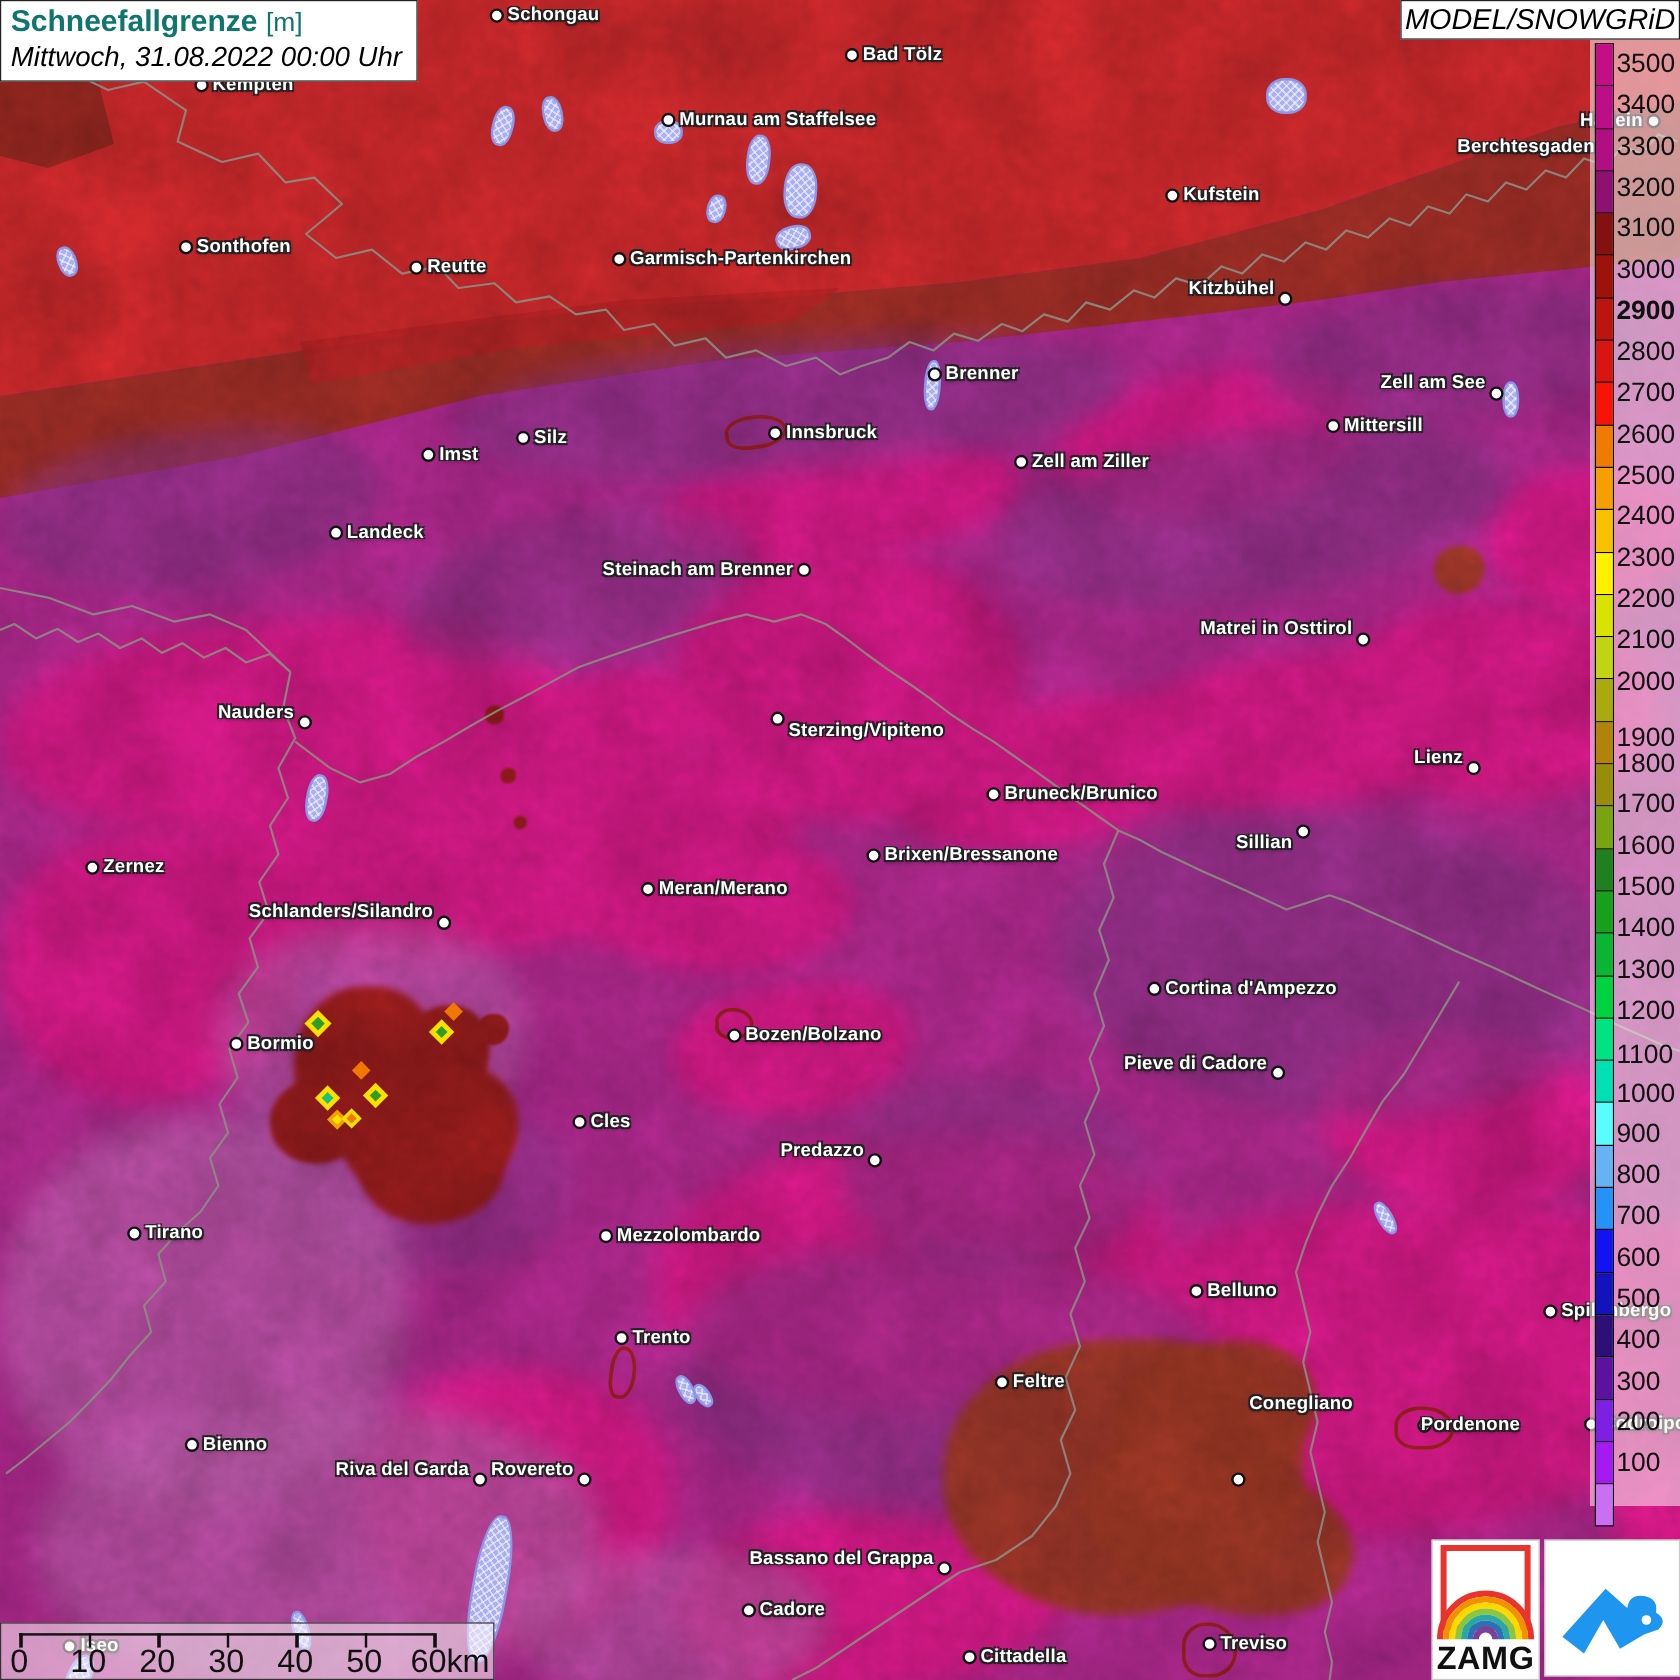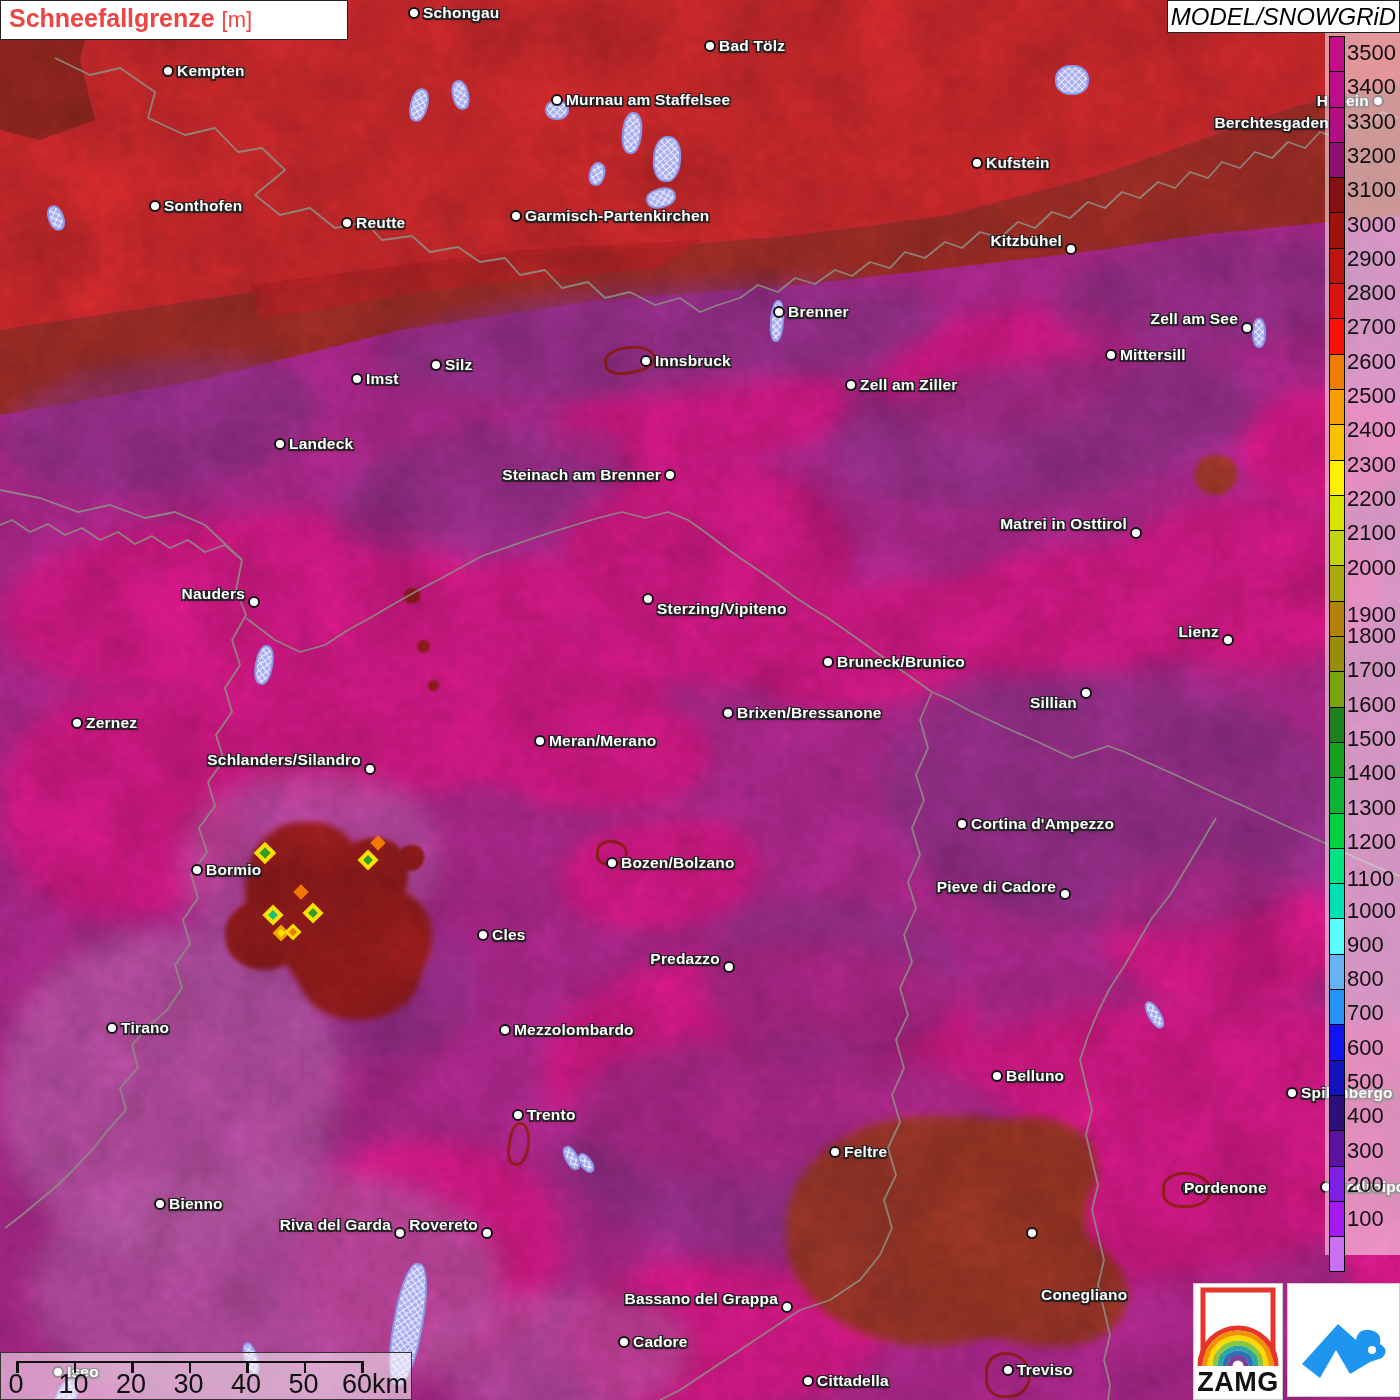--- a/index.html
+++ b/index.html
@@ -26,21 +26,21 @@
   #cbar-back{position:absolute;left:1325px;top:33px;width:75px;height:1222px;
              background:rgba(255,242,248,.55);z-index:30;}
   #cbar-swatches{position:absolute;left:1329px;top:36px;width:14px;z-index:31;border:1px solid #000;}
   .cbar-seg{width:14px;border-bottom:1px solid #000;}
   .cbar-seg:last-child{border-bottom:none;}
   #cbar-labels{position:absolute;left:1347px;top:36px;z-index:31;}
   .cbar-lbl{position:absolute;left:0;font-size:22px;color:#101010;white-space:nowrap;}
   
   #title-box{position:absolute;left:0;top:0;width:348px;background:#fff;border:1px solid #222;
              z-index:40;padding:3px 8px 6px 8px;box-sizing:border-box;}
-  #title-line{font-size:25px;color:#ef4444;}
+  #title-line{font-size:25px;color:#0f766e;}
   #title-line b{font-weight:bold;}
   #title-unit{font-weight:normal;font-size:22px;}
   #date-line{font-style:italic;font-size:23px;color:#000;margin-top:1px;}
   #model-box{position:absolute;right:0;top:0;width:233px;height:33px;background:#fff;border:1px solid #222;
              z-index:40;box-sizing:border-box;text-align:center;}
   #model-box span{font-style:italic;font-size:24px;color:#000;line-height:31px;}
   
   #scalebar{position:absolute;left:0;top:1352px;width:412px;height:48px;background:rgba(255,245,250,.55);
             border:1px solid #333;box-sizing:border-box;z-index:30;}
   #sb-line{position:absolute;left:15px;top:8px;width:346px;border-top:2.5px solid #111;}
@@ -259,21 +259,21 @@
     <div class="city-lbl" style="top: 1204px; left: 169px;">Bienno</div>
     <div class="city-dot" style="left: 1326px; top: 1187px;"></div>
     <div class="city-lbl" style="top: 1187px; left: 1335px;">Codroipo</div>
     <div class="city-dot" style="left: 1187px; top: 1188px;"></div>
     <div class="city-lbl" style="top: 1188px; left: 1168px; margin-left: 16px;">Pordenone</div>
     <div class="city-dot" style="left: 400px; top: 1233px;"></div>
     <div class="city-lbl" style="top: 1225px; right: 1009px;">Riva del Garda</div>
     <div class="city-dot" style="left: 487px; top: 1233px;"></div>
     <div class="city-lbl" style="top: 1225px; right: 922px;">Rovereto</div>
     <div class="city-dot" style="left: 1032px; top: 1233px;"></div>
-    <div class="city-lbl" style="top: 1295px; left: 1041px; text-align: right;">Conegliano</div>
+    <div class="city-lbl" style="top: 1170px; left: 1041px; text-align: right;">Conegliano</div>
     <div class="city-dot" style="left: 787px; top: 1307px;"></div>
     <div class="city-lbl" style="top: 1299px; right: 622px;">Bassano del Grappa</div>
     <div class="city-dot" style="left: 624px; top: 1342px;"></div>
     <div class="city-lbl" style="top: 1342px; left: 633px;">Cadore</div>
     <div class="city-dot" style="left: 808px; top: 1381px;"></div>
     <div class="city-lbl" style="top: 1381px; left: 817px;">Cittadella</div>
     <div class="city-dot" style="left: 1008px; top: 1370px;"></div>
     <div class="city-lbl" style="top: 1370px; left: 1017px;">Treviso</div>
     <div class="city-dot" style="left: 58px; top: 1372px;"></div>
     <div class="city-lbl" style="top: 1372px; left: 67px;">Iseo</div>
@@ -337,21 +337,21 @@
     <div class="cbar-seg" style="height: 34.3px; background: rgb(165, 26, 242);"></div>
     <div class="cbar-seg" style="height: 34.3px; background: rgb(201, 112, 242);"></div>
   </div>
 <div id="cbar-labels">
     <div class="cbar-lbl" style="top: 0px; height: 34.3px; line-height: 34.3px;">3500</div>
     <div class="cbar-lbl" style="top: 34.3px; height: 34.3px; line-height: 34.3px;">3400</div>
     <div class="cbar-lbl" style="top: 68.6px; height: 34.3px; line-height: 34.3px;">3300</div>
     <div class="cbar-lbl" style="top: 102.9px; height: 34.3px; line-height: 34.3px;">3200</div>
     <div class="cbar-lbl" style="top: 137.2px; height: 34.3px; line-height: 34.3px;">3100</div>
     <div class="cbar-lbl" style="top: 171.5px; height: 34.3px; line-height: 34.3px;">3000</div>
-    <div class="cbar-lbl" style="top: 205.8px; height: 34.3px; line-height: 34.3px;">2900</div>
+    <div class="cbar-lbl" style="top: 205.8px; height: 34.3px; line-height: 34.3px; font-weight: bold;">2900</div>
     <div class="cbar-lbl" style="top: 240.1px; height: 34.3px; line-height: 34.3px;">2800</div>
     <div class="cbar-lbl" style="top: 274.4px; height: 34.3px; line-height: 34.3px;">2700</div>
     <div class="cbar-lbl" style="top: 308.7px; height: 34.3px; line-height: 34.3px;">2600</div>
     <div class="cbar-lbl" style="top: 343px; height: 34.3px; line-height: 34.3px;">2500</div>
     <div class="cbar-lbl" style="top: 377.3px; height: 34.3px; line-height: 34.3px;">2400</div>
     <div class="cbar-lbl" style="top: 411.6px; height: 34.3px; line-height: 34.3px;">2300</div>
     <div class="cbar-lbl" style="top: 445.9px; height: 34.3px; line-height: 34.3px;">2200</div>
     <div class="cbar-lbl" style="top: 480.2px; height: 34.3px; line-height: 34.3px;">2100</div>
     <div class="cbar-lbl" style="top: 514.5px; height: 34.3px; line-height: 34.3px;">2000</div>
     <div class="cbar-lbl" style="top: 562px; height: 34.3px; line-height: 34.3px; text-align: right;">1900</div>
@@ -370,20 +370,21 @@
     <div class="cbar-lbl" style="top: 994.7px; height: 34.3px; line-height: 34.3px;">600</div>
     <div class="cbar-lbl" style="top: 1029px; height: 34.3px; line-height: 34.3px;">500</div>
     <div class="cbar-lbl" style="top: 1063.3px; height: 34.3px; line-height: 34.3px;">400</div>
     <div class="cbar-lbl" style="top: 1097.6px; height: 34.3px; line-height: 34.3px;">300</div>
     <div class="cbar-lbl" style="top: 1131.9px; height: 34.3px; line-height: 34.3px;">200</div>
     <div class="cbar-lbl" style="top: 1166.2px; height: 34.3px; line-height: 34.3px;">100</div>
   </div>
 
 <div id="title-box">
   <div id="title-line"><b>Schneefallgrenze</b> <span id="title-unit">[m]</span></div>
+  <div id="date-line">Mittwoch, 31.08.2022 00:00 Uhr</div>
 </div>
 <div id="model-box">
   <span>MODEL/SNOWGRiD</span>
 </div>
 
 <div id="scalebar">
   <div id="sb-line"></div>
 <div class="sb-tick" style="left: 15px;"></div>
     <div class="sb-lbl" style="left: 15px;">0</div>
     <div class="sb-tick" style="left: 72.5px;"></div>

